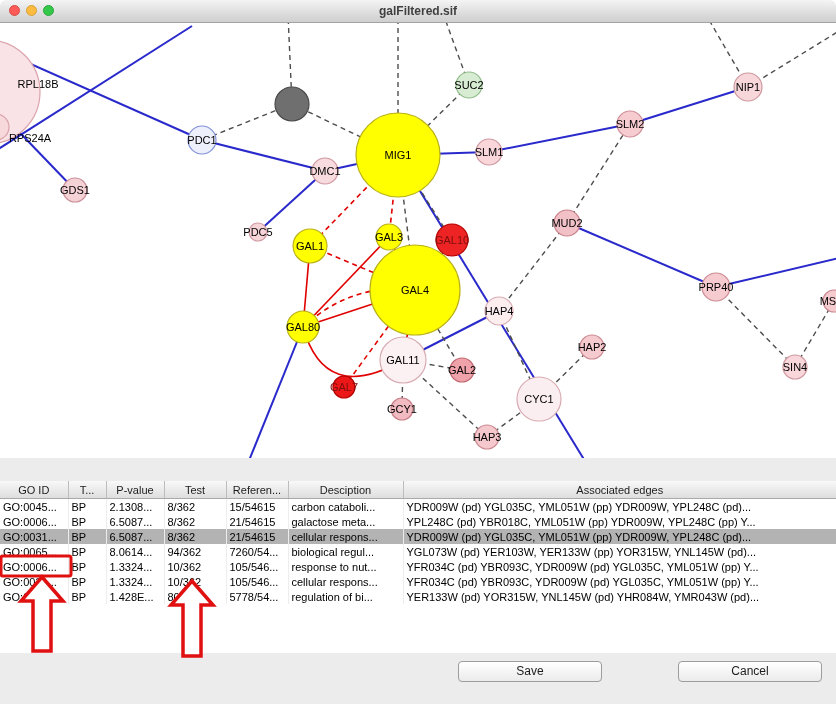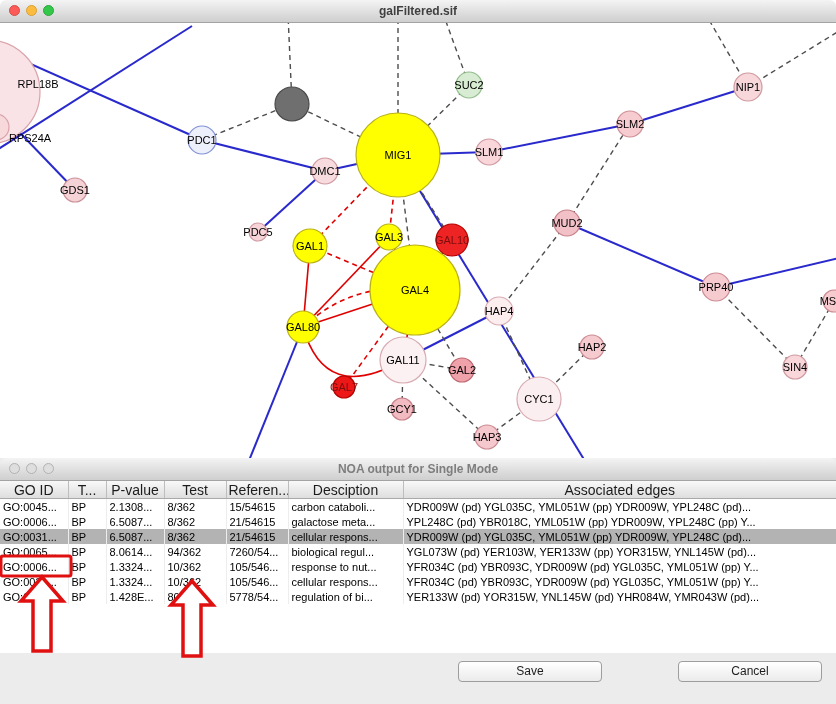--- a/index.html
+++ b/index.html
@@ -23,21 +23,21 @@
   .inactive .tl-close, .inactive .tl-min, .inactive .tl-zoom { background:#dedede; border:1px solid #b2b2b2; }
   
   .graph-window { position:absolute; top:0; left:0; width:836px; height:458px; background:#ffffff; }
   #graph-svg { display:block; background:#ffffff; }
   #graph-svg text { font-family:"Liberation Sans","DejaVu Sans",sans-serif; }
   
   .noa-window { position:absolute; top:458px; left:0; width:836px; height:246px; background:#ececec; }
   .table-wrap { position:absolute; top:23px; left:0; width:836px; height:172px; background:#ffffff; overflow:hidden; }
   table { border-collapse:collapse; table-layout:fixed; width:836px; font-size:11px; }
   th {
-    height:17px; font-weight:normal; font-size:14px; color:#1c1c1c;
+    height:17px; font-weight:normal; font-size:11px; color:#1c1c1c;
     background:linear-gradient(#f8f8f8,#dedede); border-right:1px solid #bdbdbd;
     border-bottom:1px solid #a9a9a9; padding:0 2px; white-space:nowrap; overflow:hidden; text-align:center;
   }
   th:last-child { border-right:none; }
   td { height:15px; padding:0 3px; white-space:nowrap; overflow:hidden; color:#000; border-right:1px solid #ededed; }
   td:last-child { border-right:none; }
   tr.selected td { background:#b3b3b3; }
   .btn {
     position:absolute; top:203px; width:144px; height:21px; border:1px solid #9d9d9d;
     border-radius:4px; background:linear-gradient(#ffffff,#ebebeb); font-size:12px; color:#1d1d1d;
@@ -222,28 +222,20 @@
           <text x="539" y="403" text-anchor="middle" font-size="11" fill="#000000">CYC1</text>
         </g>
         <g>
           <circle cx="487" cy="437" r="12" fill="#f5c8cd" stroke="#cc8b93" stroke-width="1.2"></circle>
           <text x="487" y="441" text-anchor="middle" font-size="11" fill="#000000">HAP3</text>
         </g>
       </svg>
   </section>
 
   <section class="noa-window inactive">
-    <div class="titlebar">
-      <div class="lights">
-        <span class="light tl-close"></span>
-        <span class="light tl-min"></span>
-        <span class="light tl-zoom"></span>
-      </div>
-      <div class="title">NOA output for Single Mode</div>
-    </div>
     <div class="table-wrap">
       <table>
         <colgroup>
           <col style="width:68px">
             <col style="width:38px">
             <col style="width:58px">
           <col style="width:62px">
             <col style="width:62px">
             <col style="width:115px">
             <col style="width:433px">

